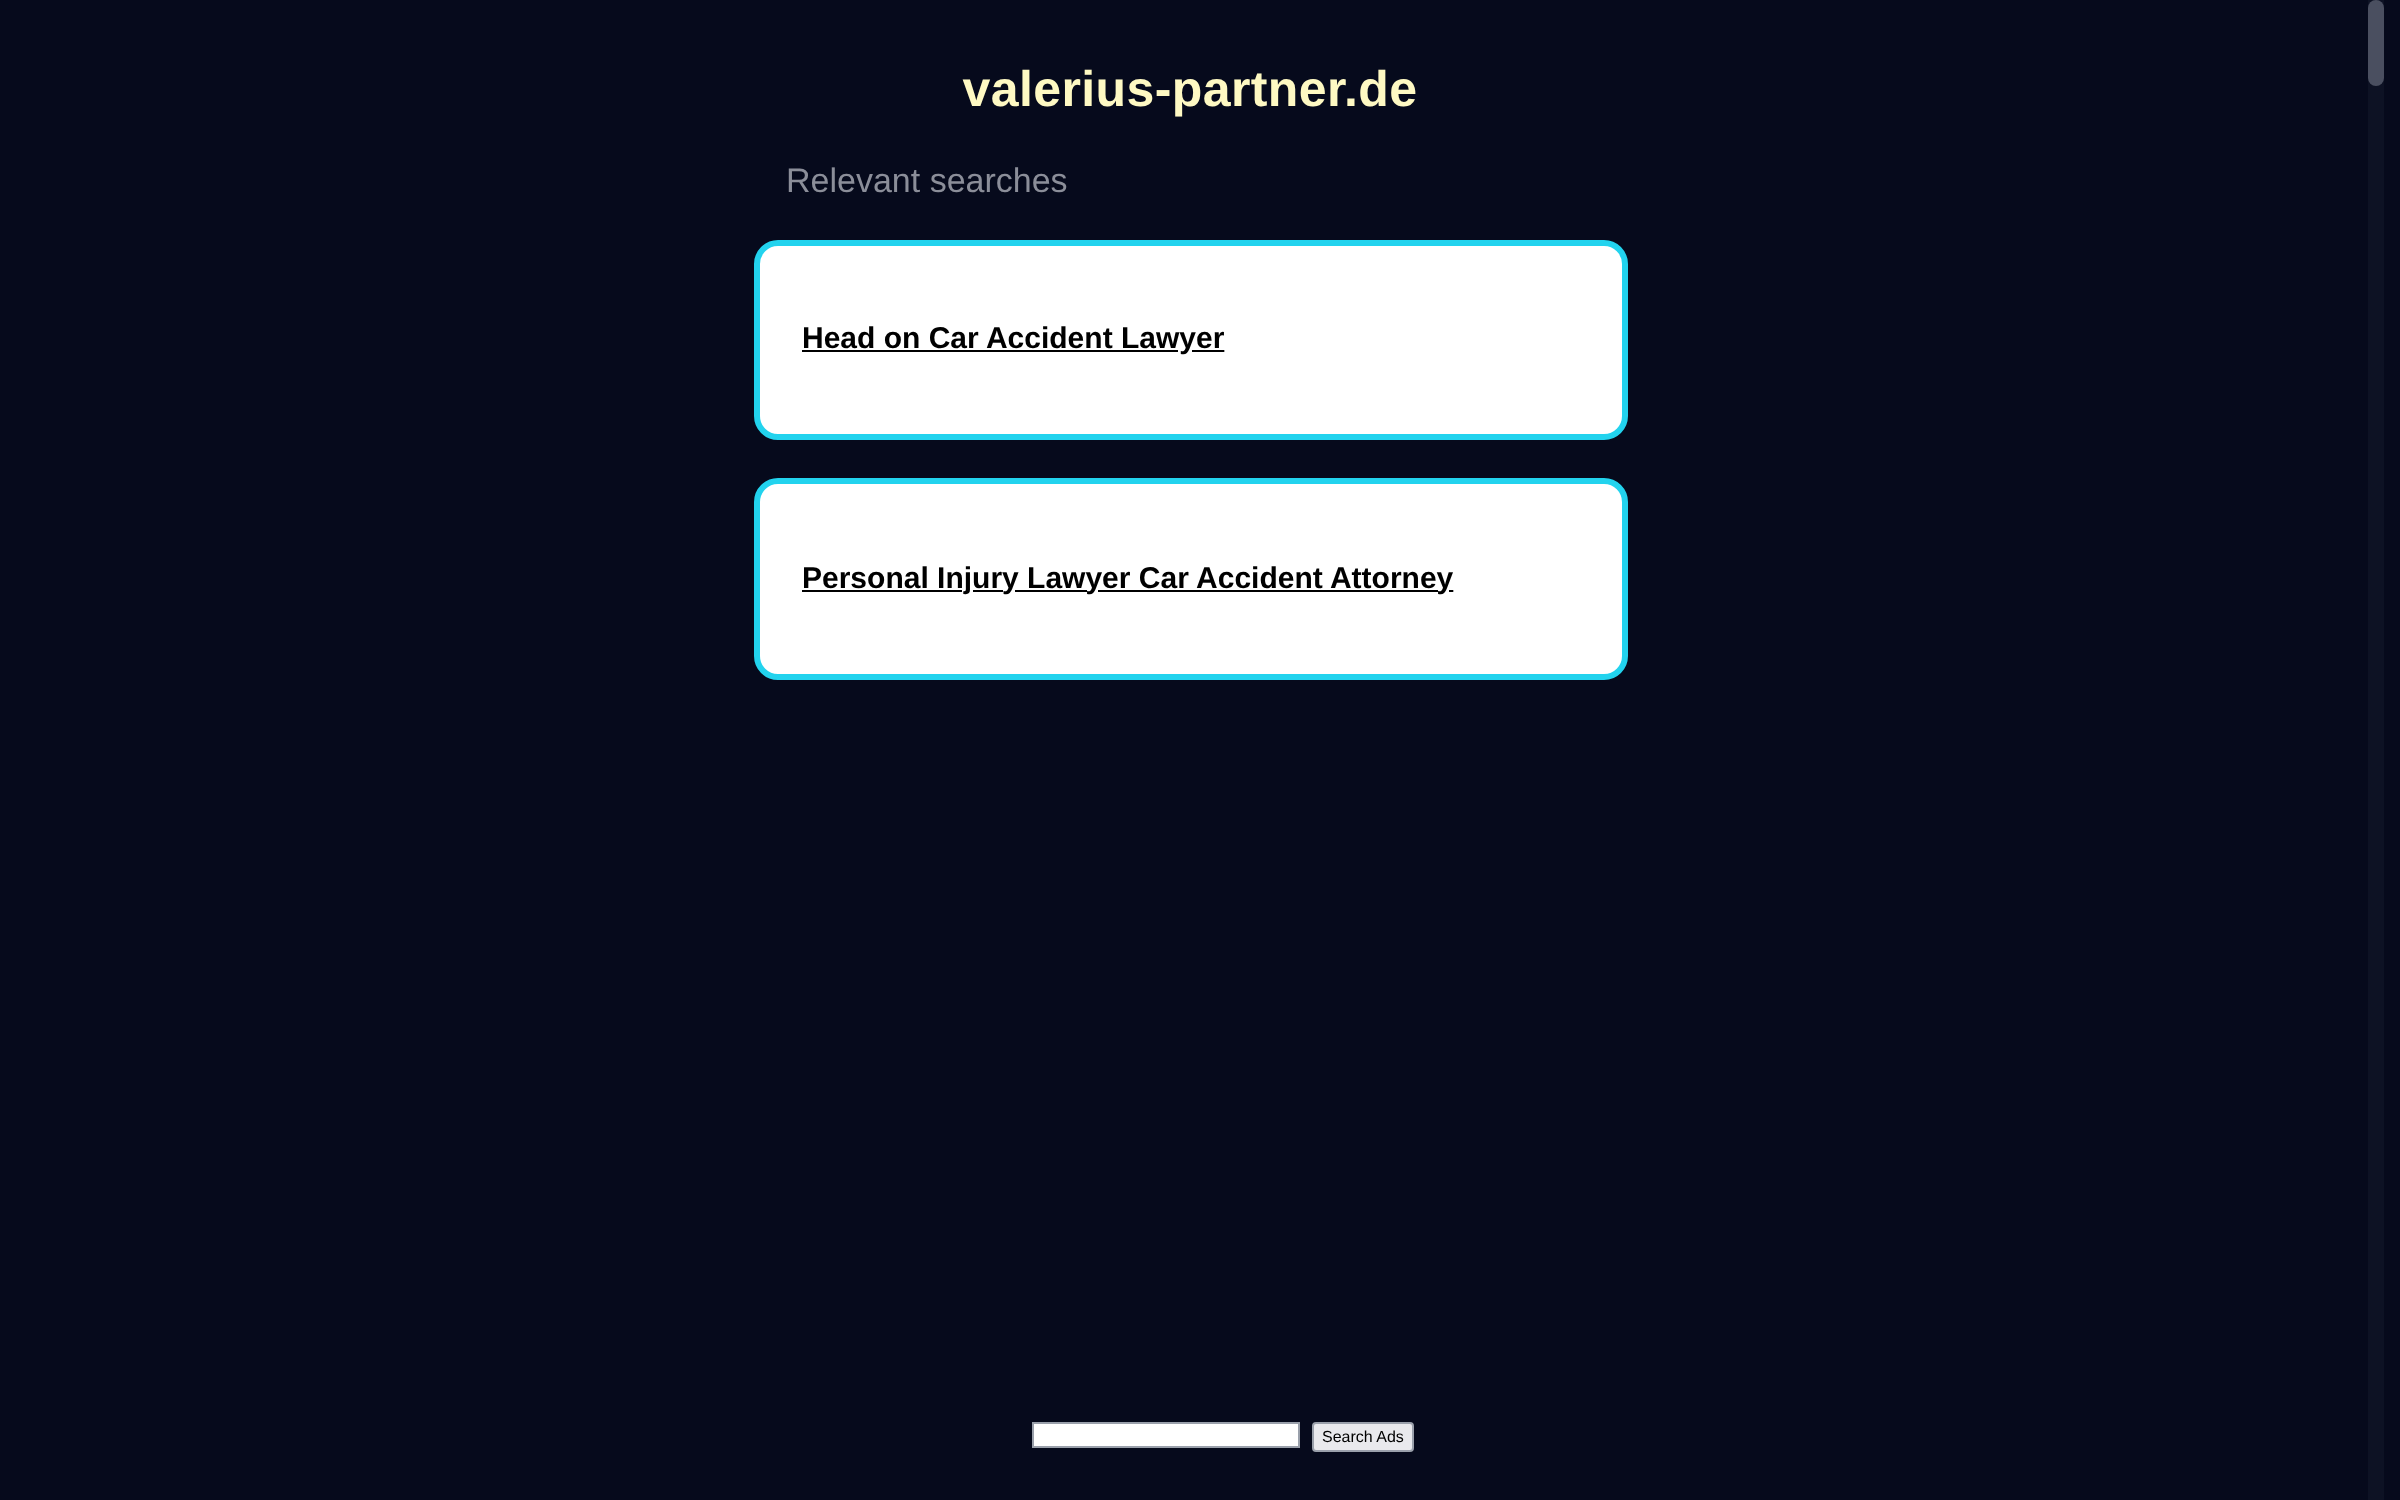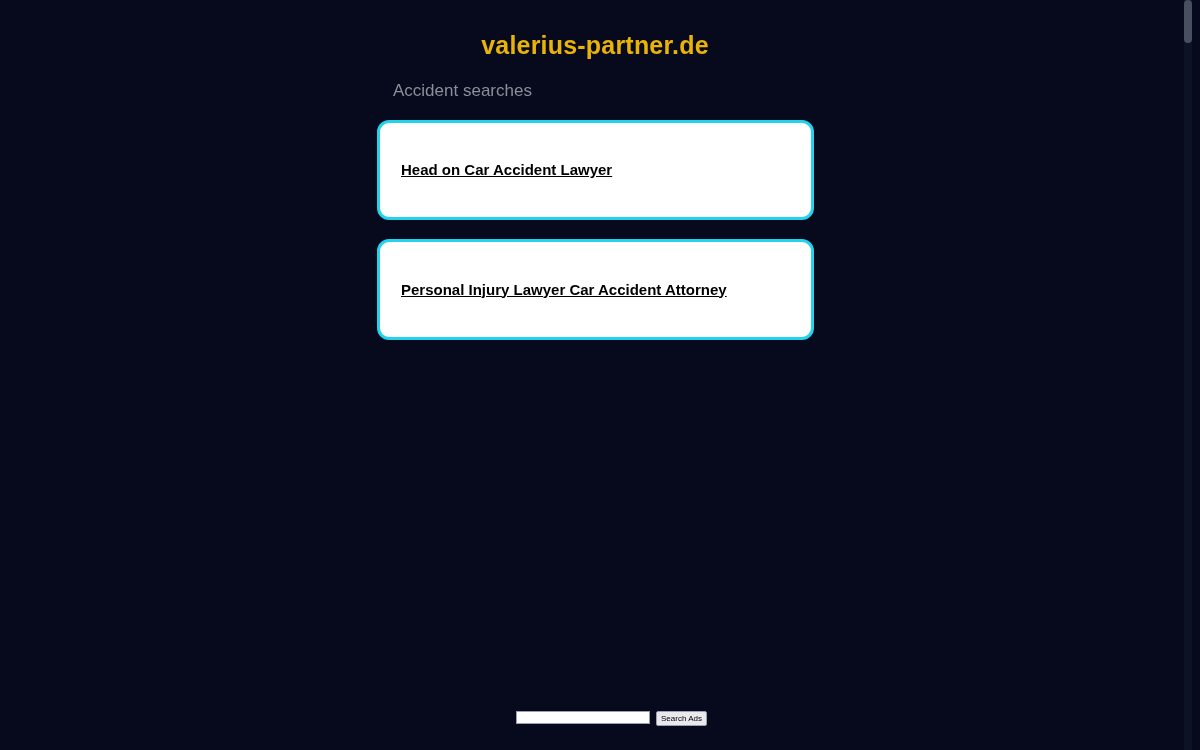--- a/index.html
+++ b/index.html
@@ -15,21 +15,21 @@
     position: relative;
   }
   .page {
     position: relative;
     width: 1192px;
     height: 750px;
     box-sizing: border-box;
   }
   .site-title {
     text-align: center;
-    color: #eab308;
+    color: #fef9c3;
     font-size: 25px;
     font-weight: bold;
     padding-top: 31px;
     letter-spacing: 0.2px;
     width: 1190px;
   }
   .relevant-label {
     color: #8b8e99;
     font-size: 17px;
     margin-left: 393px;
@@ -118,21 +118,21 @@
     border-radius: 4px;
   }
 </style>
 </head>
 <body>
 
 <div class="page">
 
   <div class="site-title">valerius-partner.de</div>
 
-  <div class="relevant-label">Accident searches</div>
+  <div class="relevant-label">Relevant searches</div>
 
   <div class="cards">
     <div class="ad-card">
       <span class="ad-link">Head on Car Accident Lawyer</span>
     </div>
     <div class="ad-card">
       <span class="ad-link">Personal Injury Lawyer Car Accident Attorney</span>
     </div>
   </div>
 

